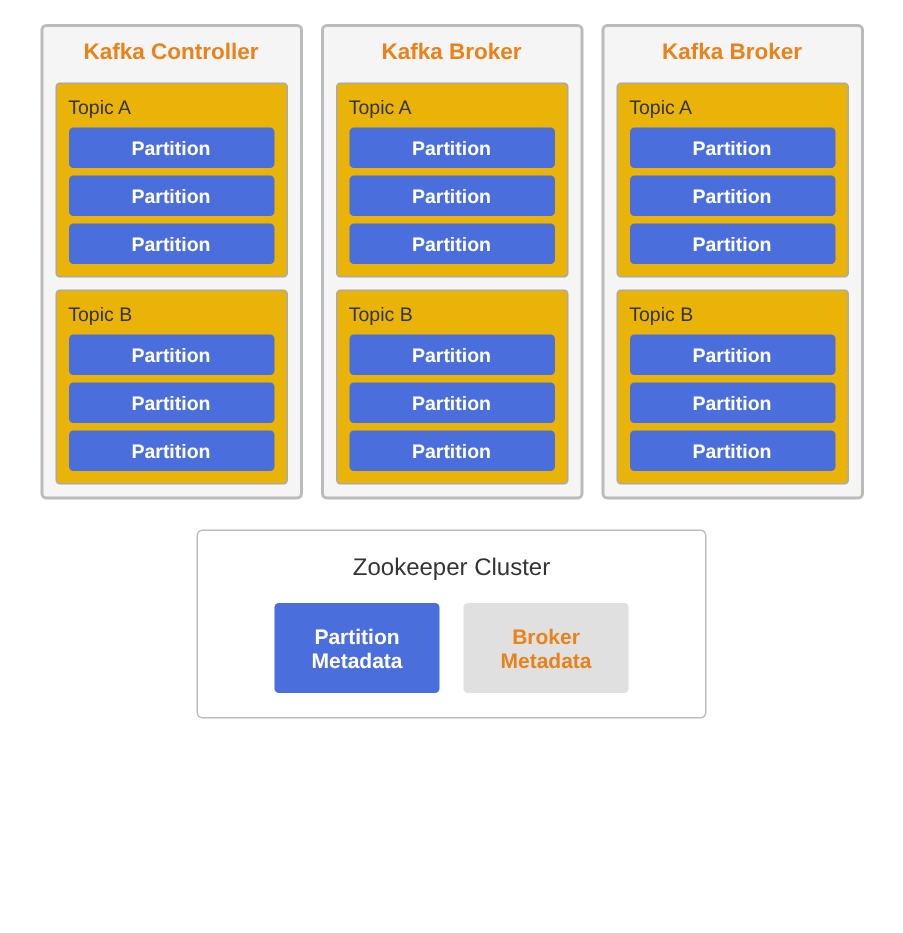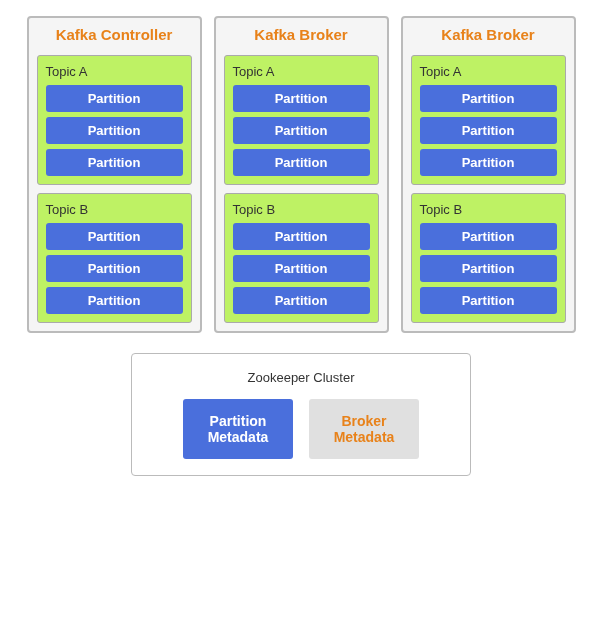--- a/index.html
+++ b/index.html
@@ -37,21 +37,21 @@
       color: #e8821a;
       font-weight: bold;
       font-size: 15px;
       text-align: center;
       margin-bottom: 4px;
     }
 
     .topic-box {
       border: 1.5px solid #aaa;
       border-radius: 3px;
-      background: #bef264;
+      background: #eab308;
       padding: 8px;
     }
 
     .topic-label {
       color: #333;
       font-size: 13px;
       margin-bottom: 6px;
     }
 
     .partition-btn {
@@ -76,21 +76,21 @@
     .zookeeper-section {
       border: 1.5px solid #bbb;
       border-radius: 4px;
       padding: 16px 24px;
       width: 340px;
       background: #fff;
       text-align: center;
     }
 
     .zookeeper-title {
-      font-size: 13px;
+      font-size: 16px;
       color: #333;
       margin-bottom: 14px;
     }
 
     .zookeeper-items {
       display: flex;
       flex-direction: row;
       gap: 16px;
       justify-content: center;
     }

